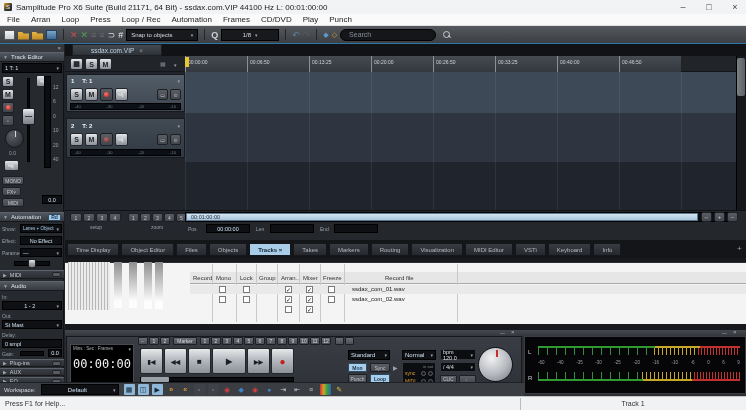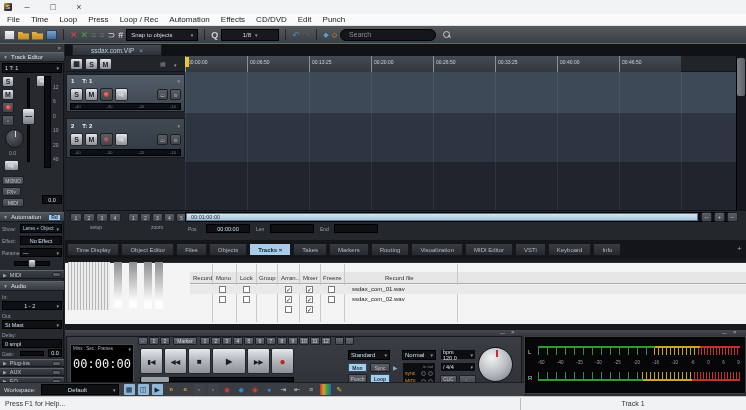--- a/index.html
+++ b/index.html
@@ -109,36 +109,37 @@
   .wsicons span:nth-child(9),.wsicons span:nth-child(11){color:#4080c8}
   .wsicons span:nth-child(15){background:linear-gradient(90deg,#d03030,#d0a030,#30a040,#3060c0);color:transparent}
   .wsicons span:nth-child(16){color:#d8c040}
   .statusbar{left:0;top:396px;width:746px;height:14px;background:#f1f2f3;border-top:1px solid #c6c6c6;font-size:7px;color:#333}
 </style>
 </head>
 <body>
 
 <div class="abs titlebar">
   <span class="appicon">S</span>
+  <span style="flex:1">Samplitude Pro X6 Suite (Build 21171, 64 Bit)  -  ssdax.com.VIP  44100 Hz L: 00:01:00:00</span>
   <span class="wctl">–</span>
   <span class="wctl">□</span>
   <span class="wctl">×</span>
 </div>
 
 <div class="abs menubar">
 
 <span>File</span>
-    <span>Time</span>
+    <span>Arran</span>
     <span>Loop</span>
     <span>Press</span>
     <span>Loop / Rec</span>
     <span>Automation</span>
-    <span>Effects</span>
+    <span>Frames</span>
     <span>CD/DVD</span>
-    <span>Edit</span>
+    <span>Play</span>
     <span>Punch</span>
   </div>
 
 <div class="abs toolbar">
   <span class="ticon doc"></span>
   <span class="ticon folder"></span>
   <span class="ticon folder"></span>
   <span class="ticon save"></span>
   <span class="tsep"></span>
   <span class="tglyph" style="color:#c85050">✕</span>

